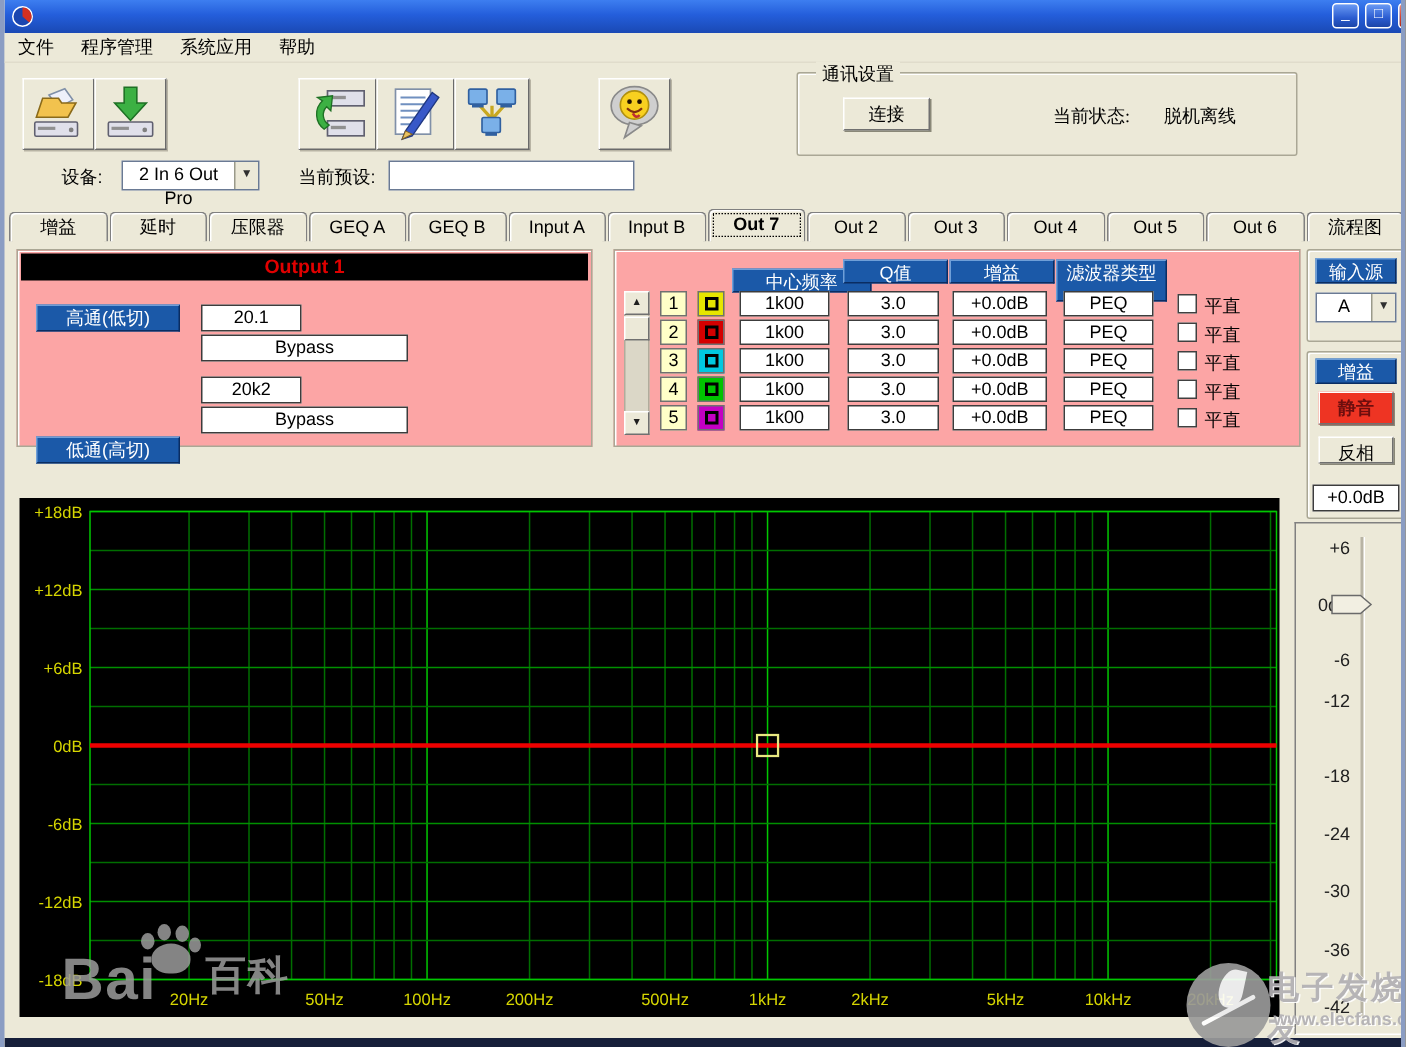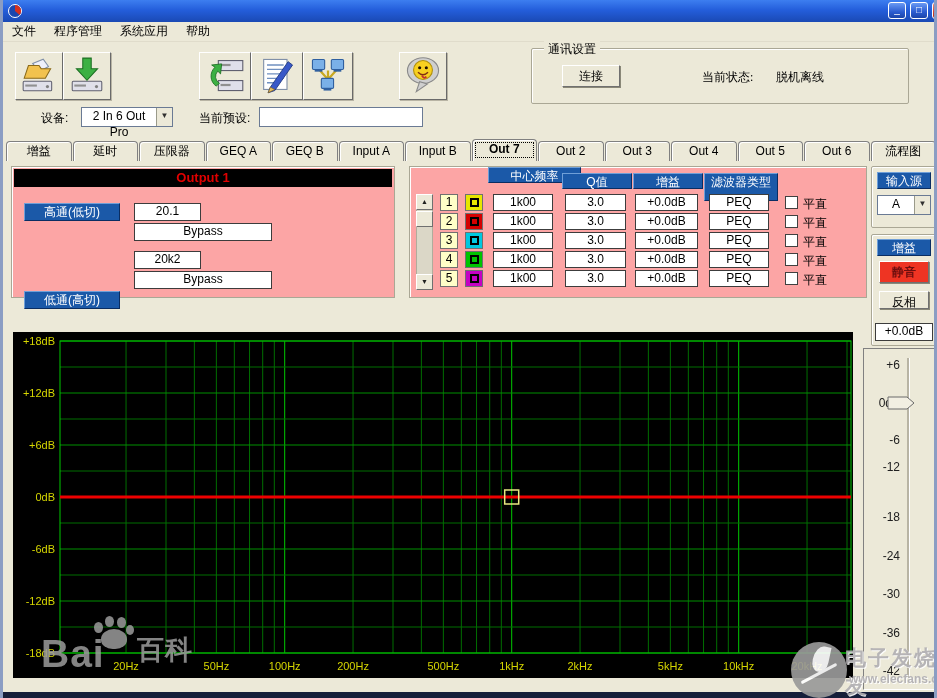--- a/index.html
+++ b/index.html
@@ -170,21 +170,21 @@
   <span class="abs lbl" style="left:38px;top:109px;">设备:</span>
   <div class="abs combo" style="left:78px;top:107px;width:92px;height:20px;">
     <span class="val">2 In 6 Out Pro</span>
     <span class="drop">▼</span>
   </div>
   <span class="abs lbl" style="left:196px;top:109px;">当前预设:</span>
   <div class="abs" style="left:256px;top:107px;width:164px;height:20px;">
     <input class="txt" type="text" value="" style="">
   </div>
 
-  <div class="abs groupbox" style="left:528px;top:48px;width:378px;height:56px;font-family:Liberation Serif, serif;">
+  <div class="abs groupbox" style="left:528px;top:48px;width:334px;height:56px;font-family:Liberation Serif, serif;">
     <span class="group-legend">通讯设置</span>
     <div class="abs raised" style="left:30px;top:16px;width:58px;height:22px;line-height:20px;">连接</div>
     <span class="abs" style="left:170px;top:20px;">当前状态:</span>
     <span class="abs" style="left:244px;top:20px;text-align:center;">脱机离线</span>
   </div>
 
   <div class="abs" id="tabstrip">
     <div class="tab">增益</div>
     <div class="tab">延时</div>
     <div class="tab">压限器</div>
@@ -206,21 +206,21 @@
     <div class="abs blue-label" style="left:12px;top:36px;width:96px;height:18px;">高通(低切)</div>
     <div class="abs field" style="left:122px;top:36px;width:67px;height:18px;">20.1</div>
     <div class="abs white-btn" style="left:122px;top:56px;width:138px;height:18px;">Bypass</div>
     <div class="abs blue-label" style="left:12px;top:84px;width:96px;height:18px;margin-top:40px;">低通(高切)</div>
     <div class="abs field" style="left:122px;top:84px;width:67px;height:18px;">20k2</div>
     <div class="abs white-btn" style="left:122px;top:104px;width:138px;height:18px;">Bypass</div>
   </div>
 
   <div class="abs panel" style="left:406px;top:166px;width:458px;height:132px;">
 
-    <div class="abs blue-label" style="left:78px;top:0;width:93px;height:16px;">中心频率</div>
+    <div class="abs blue-label" style="left:78px;top:12px;width:93px;height:16px;">中心频率</div>
     <div class="abs blue-label" style="left:152px;top:6px;width:70px;height:16px;">Q值</div>
     <div class="abs blue-label" style="left:223px;top:6px;width:70px;height:16px;">增益</div>
     <div class="abs blue-label" style="left:294px;top:6px;width:74px;height:28px;">滤波器类型</div>
 
     <div class="abs scroll-track" style="left:6px;top:27px;width:17px;height:96px;"></div>
     <div class="abs scroll-btn" style="left:6px;top:27px;width:17px;height:16px;">▲</div>
     <div class="abs scroll-btn" style="left:6px;top:44px;width:17px;height:16px;"></div>
     <div class="abs scroll-btn" style="left:6px;top:107px;width:17px;height:16px;">▼</div>
 
     <div class="abs num-box" style="left:30px;top:27px;width:18px;height:17px;">1</div>

